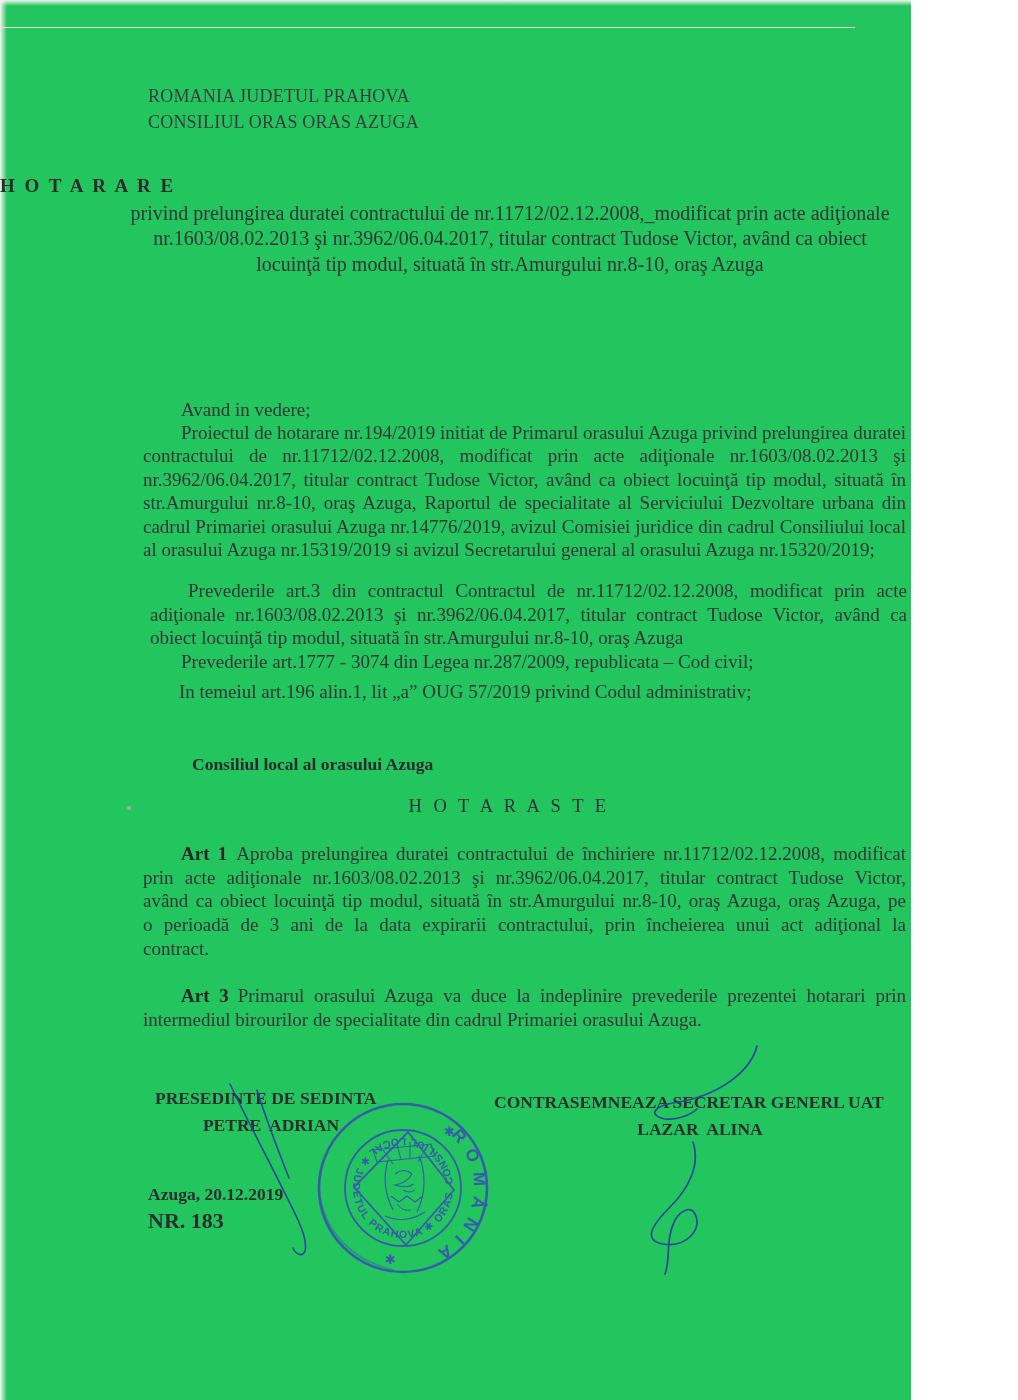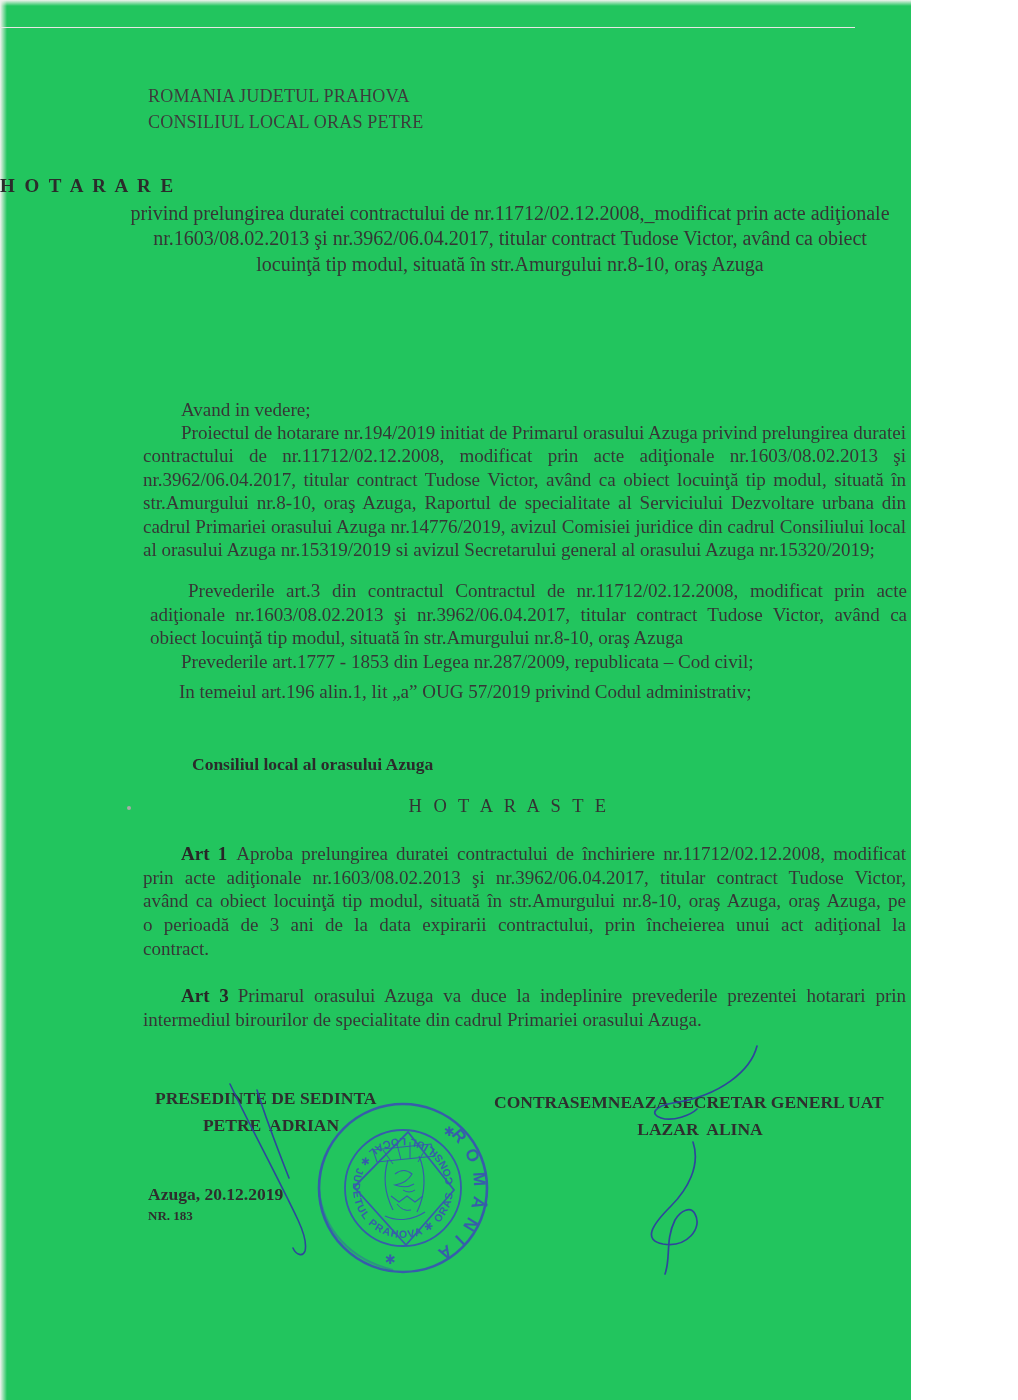--- a/index.html
+++ b/index.html
@@ -25,21 +25,21 @@
   .hotaraste{top:796px;left:0;width:1018px;text-align:center;font-size:18.5px;letter-spacing:3.5px;color:#333;}
   .art1{top:842px;line-height:23.7px;word-spacing:2.5px;}
   .art2{top:984px;line-height:23.7px;}
   .art-label{font-weight:bold;color:#272727;margin-right:9px;}
   .sig{font-weight:bold;font-size:17.5px;color:#2e2e2e;}
   .sig-left-title{top:1088px;left:155px;}
   .sig-left-name{top:1115px;left:155px;width:232px;text-align:center;}
   .sig-right-title{top:1092px;left:494px;width:412px;}
   .sig-right-name{top:1119px;left:494px;width:412px;text-align:center;}
   .footer-date{top:1184px;left:148px;font-weight:bold;font-size:17.5px;color:#2e2e2e;}
-  .footer-nr{top:1208px;left:148px;font-weight:bold;font-size:13px;color:#2e2e2e;}
+  .footer-nr{top:1208px;left:148px;font-weight:bold;font-size:22px;color:#2e2e2e;}
   .stamp-svg{top:1098px;left:313px;opacity:.88;}
   .stamp-svg text{font-family:"Liberation Sans","DejaVu Sans",sans-serif;font-weight:bold;}
   .sigsvg{pointer-events:none;}
   
   .edge-top{top:0;left:0;width:1018px;height:6px;background:linear-gradient(#f2f2ef,rgba(253,253,251,0));}
   .edge-left{top:0;left:0;width:7px;height:1400px;background:linear-gradient(90deg,#f3f3f0,rgba(253,253,251,0));}
   .scanline-top{top:27px;left:0;width:855px;height:1px;background:#e8e8e5;}
   .scanline-right{top:30px;left:985px;width:1px;height:372px;background:#efefec;}
   .mark-topright{top:52px;left:950px;width:10px;height:10px;border-radius:50%;background:#e3e3df;}
   .smudge-br{top:1372px;left:966px;width:20px;height:9px;border-radius:45%;background:#7d7465;opacity:.75;transform:rotate(-8deg);}
@@ -53,30 +53,30 @@
   <div class="abs edge-top"></div>
   <div class="abs edge-left"></div>
   <div class="abs scanline-top"></div>
   <div class="abs scanline-right"></div>
   <div class="abs mark-topright"></div>
   <div class="abs smudge-br"></div>
   <div class="abs dot-left"></div>
 
   <div class="abs issuer">
     <div>ROMANIA JUDETUL PRAHOVA</div>
-    <div>CONSILIUL LOCAL ORAS PETRE</div>
+    <div>CONSILIUL ORAS ORAS AZUGA</div>
   </div>
 
   <div class="abs title">H O T A R A R E</div>
   <div class="abs subtitle">privind prelungirea duratei contractului de nr.11712/02.12.2008,_modificat prin acte adiţionale nr.1603/08.02.2013 şi nr.3962/06.04.2017, titular contract Tudose Victor, având ca obiect locuinţă tip modul, situată în str.Amurgului nr.8-10, oraş Azuga</div>
 
   <div class="abs body-par avand indent">Avand in vedere;</div>
   <div class="abs body-par par1 indent">Proiectul de hotarare nr.194/2019 initiat de Primarul orasului Azuga privind prelungirea duratei contractului de nr.11712/02.12.2008, modificat prin acte adiţionale nr.1603/08.02.2013 şi nr.3962/06.04.2017, titular contract Tudose Victor, având ca obiect locuinţă tip modul, situată în str.Amurgului nr.8-10, oraş Azuga, Raportul de specialitate al Serviciului Dezvoltare urbana din cadrul Primariei orasului Azuga nr.14776/2019, avizul Comisiei juridice din cadrul Consiliului local al orasului Azuga nr.15319/2019 si avizul Secretarului general al orasului Azuga nr.15320/2019;</div>
   <div class="abs body-par par2 indent">Prevederile art.3 din contractul Contractul de nr.11712/02.12.2008, modificat prin acte adiţionale nr.1603/08.02.2013 şi nr.3962/06.04.2017, titular contract Tudose Victor, având ca obiect locuinţă tip modul, situată în str.Amurgului nr.8-10, oraş Azuga</div>
-  <div class="abs body-par legea indent">Prevederile art.1777 - 1853 din Legea nr.287/2009, republicata – Cod civil;</div>
+  <div class="abs body-par legea indent">Prevederile art.1777 - 3074 din Legea nr.287/2009, republicata – Cod civil;</div>
   <div class="abs body-par temeiul">In temeiul art.196 alin.1, lit „a” OUG 57/2019 privind Codul administrativ;</div>
 
   <div class="abs consiliul">Consiliul local al orasului Azuga</div>
   <div class="abs hotaraste">H O T A R A S T E</div>
 
   <div class="abs body-par art1 indent">
     <b class="art-label">Art 1</b><span>Aproba prelungirea duratei contractului de închiriere nr.11712/02.12.2008, modificat prin acte adiţionale nr.1603/08.02.2013 şi nr.3962/06.04.2017, titular contract Tudose Victor, având ca obiect locuinţă tip modul, situată în str.Amurgului nr.8-10, oraş Azuga, oraş Azuga, pe o perioadă de 3 ani de la data expirarii contractului, prin încheierea unui act adiţional la contract.</span>
   </div>
   <div class="abs body-par art2 indent">
     <b class="art-label">Art 3</b><span>Primarul orasului Azuga va duce la indeplinire prevederile prezentei hotarari prin intermediul birourilor de specialitate din cadrul Primariei orasului Azuga.</span>

